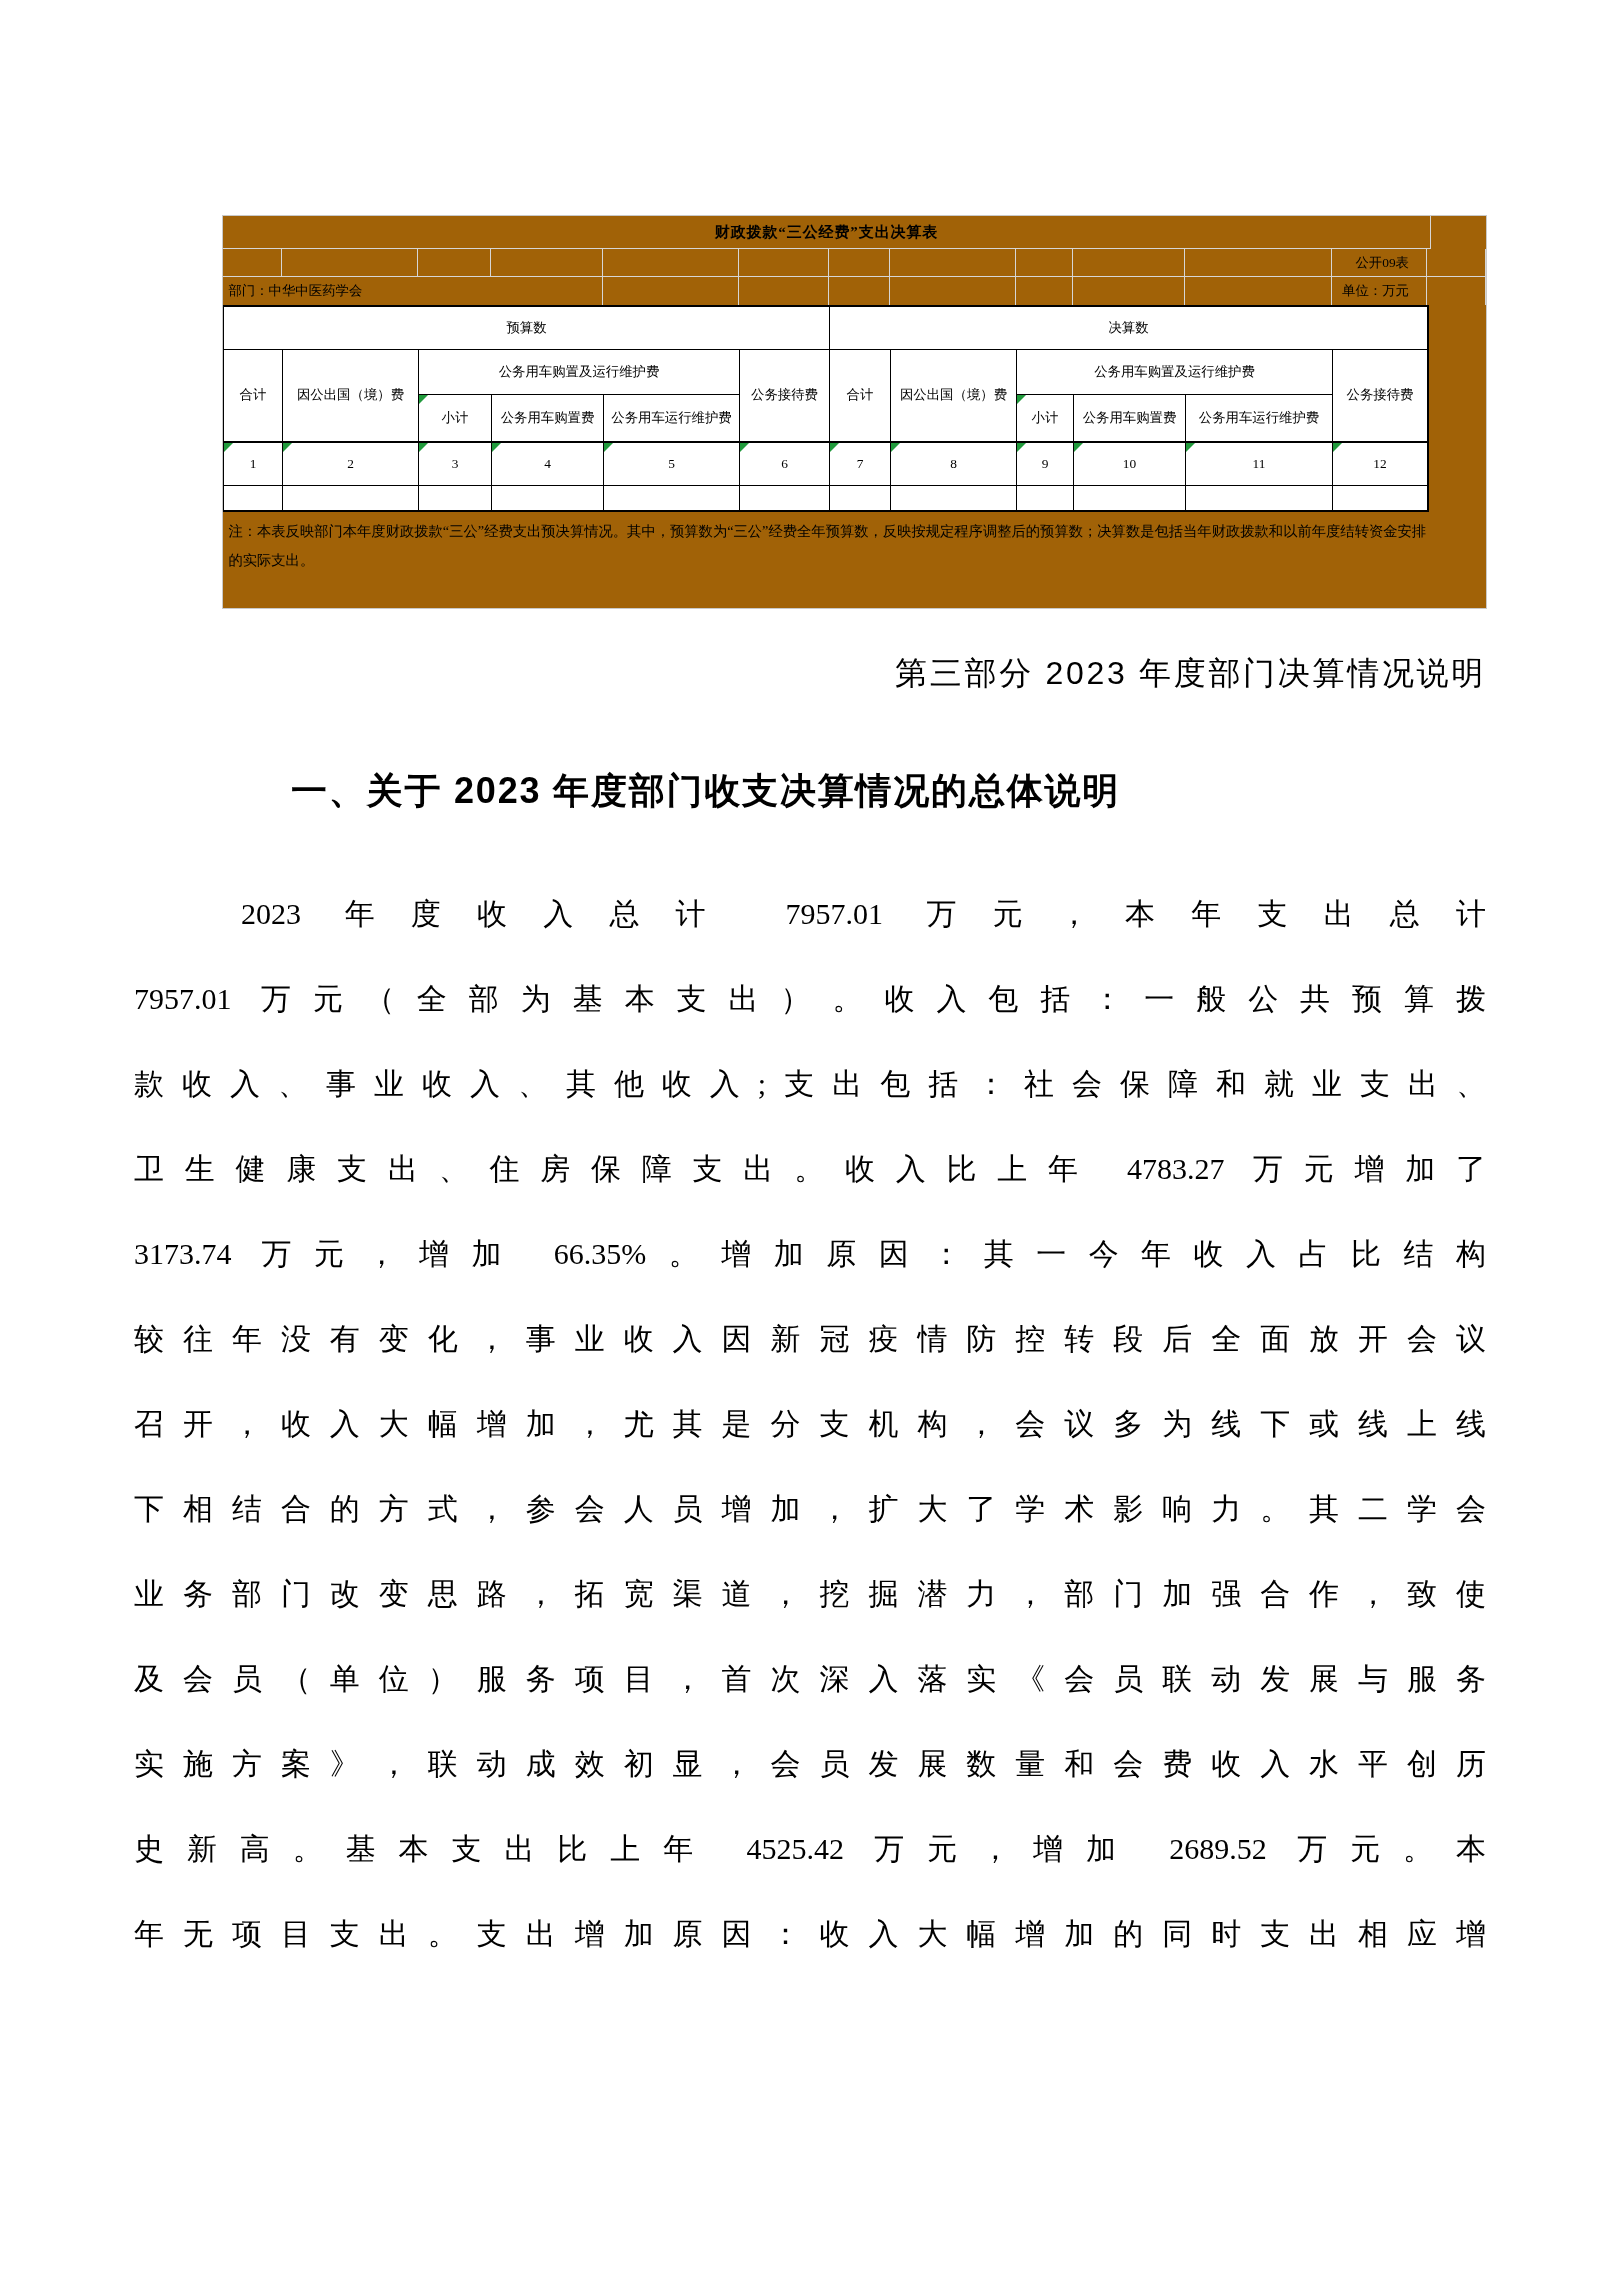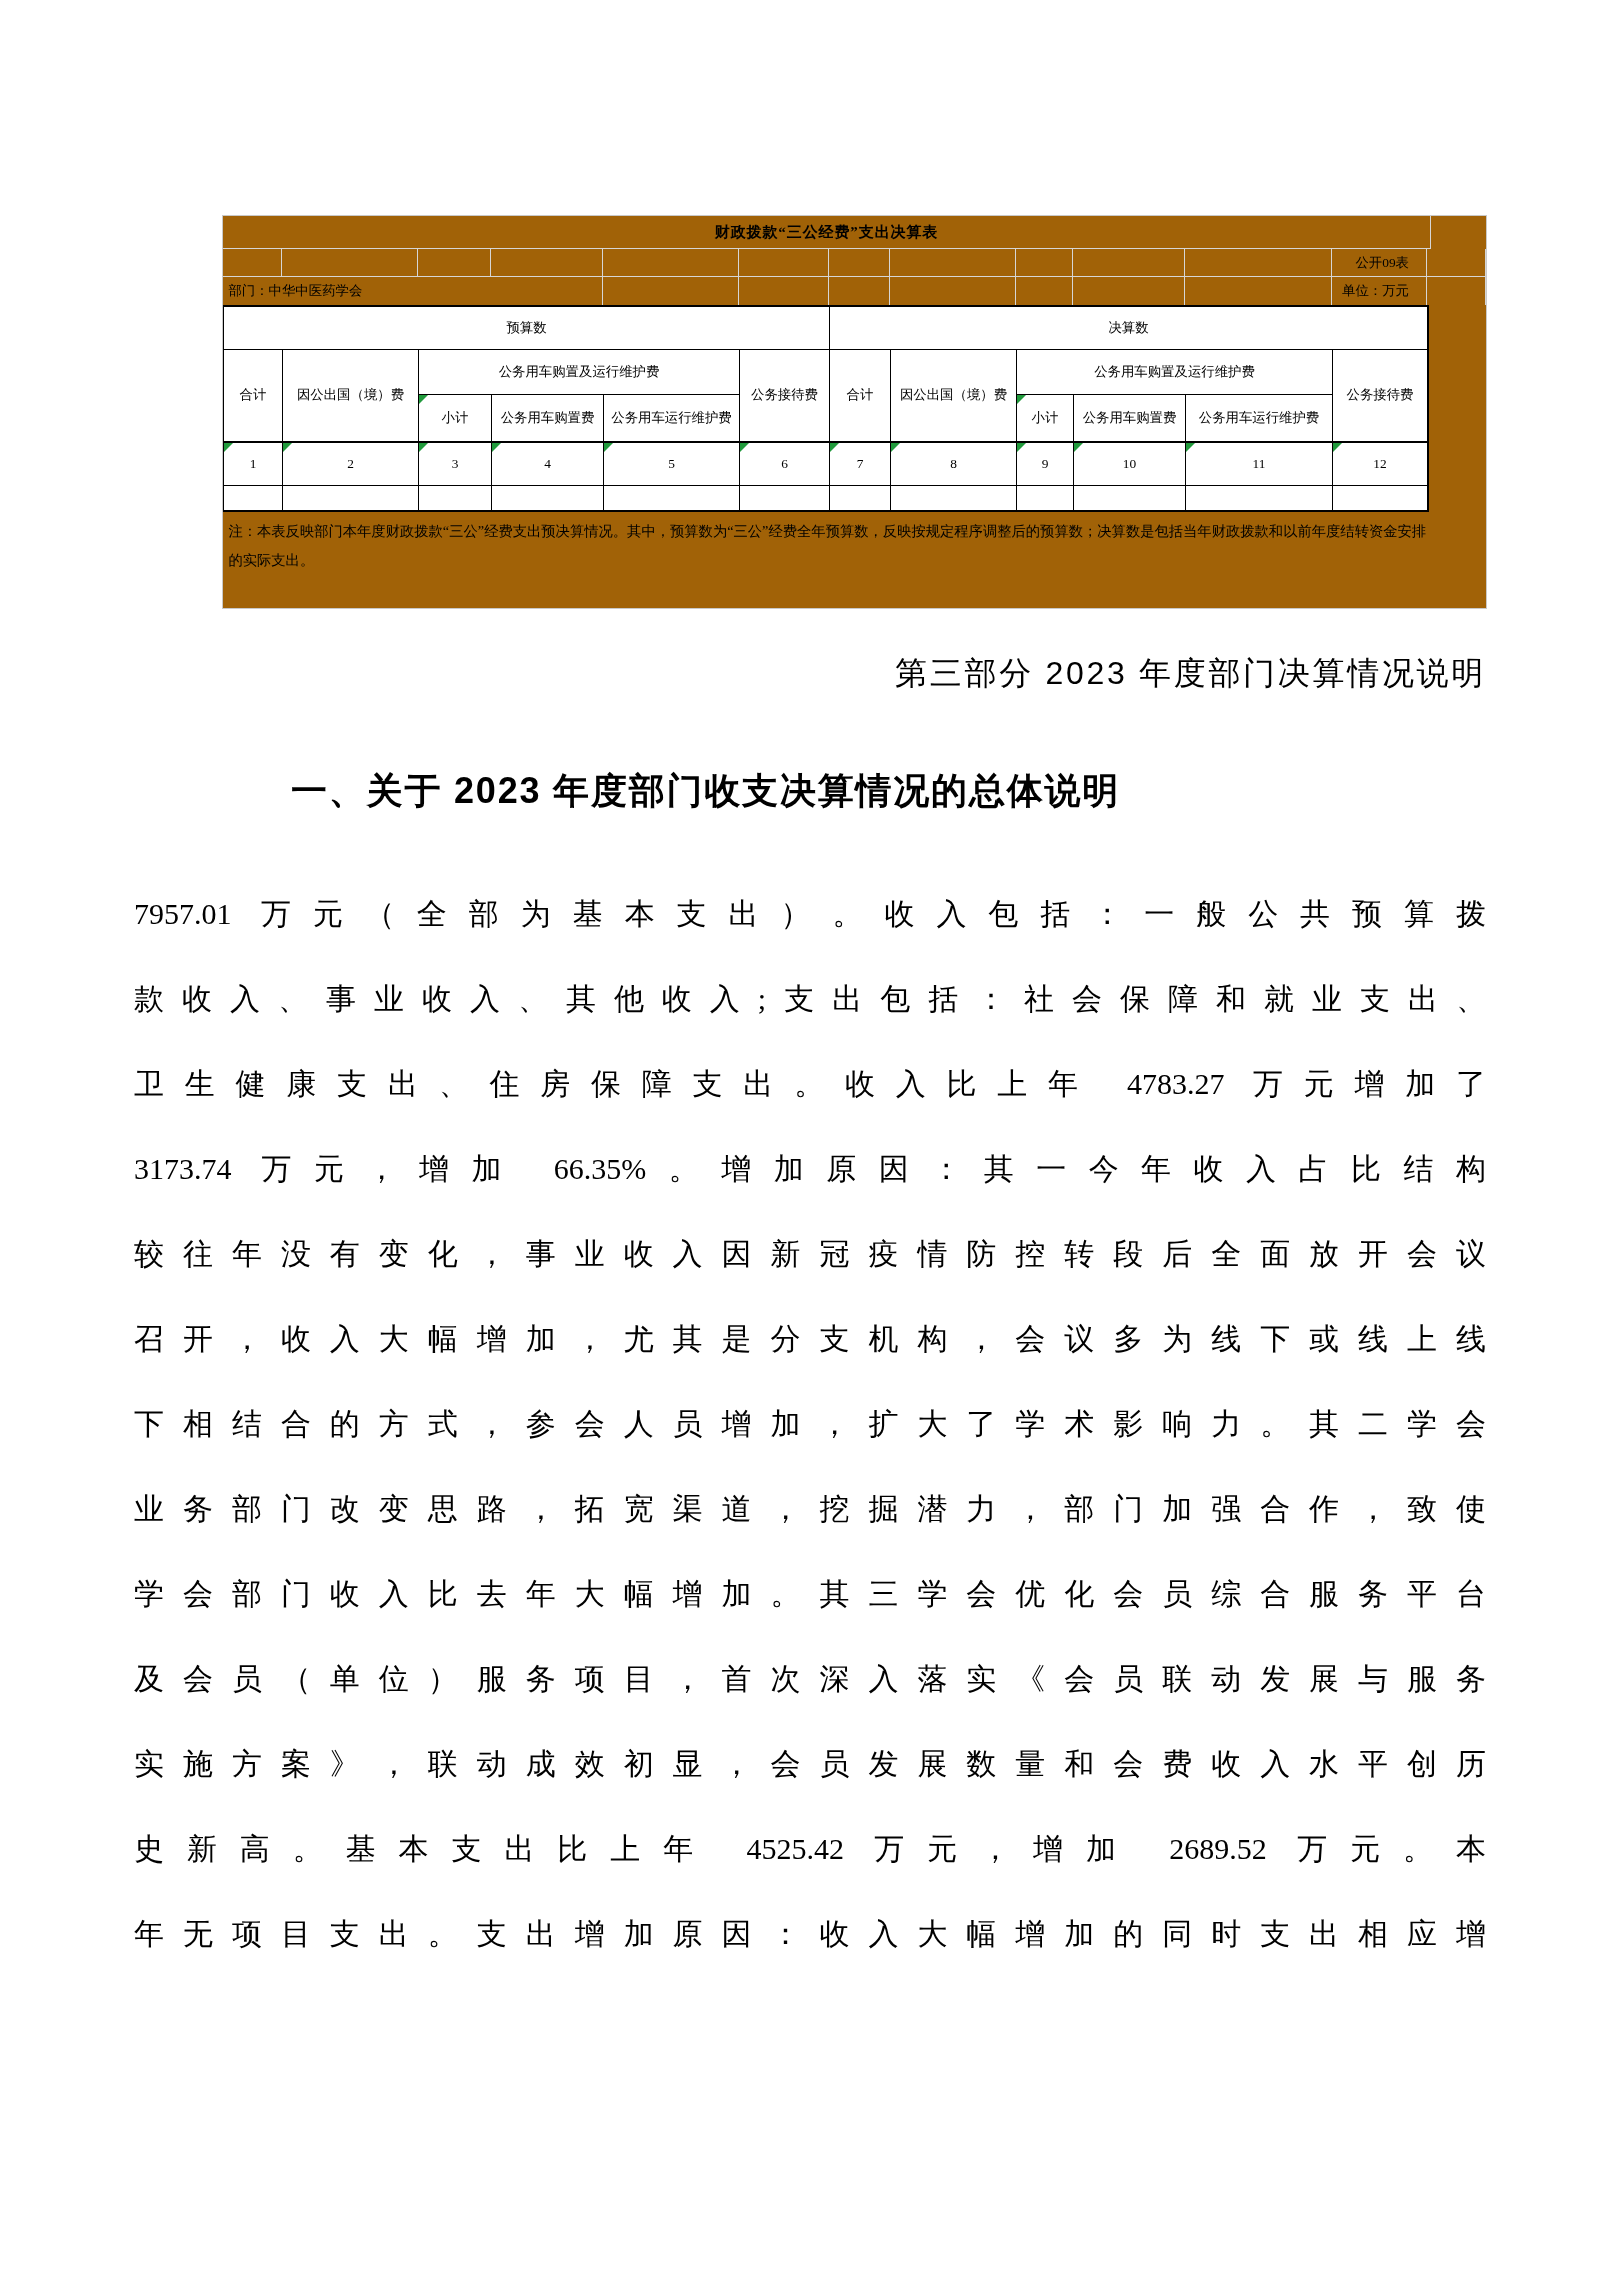--- a/index.html
+++ b/index.html
@@ -251,29 +251,29 @@
       <div class="cell r5"></div>
     </div>
 
     <div class="note">注：本表反映部门本年度财政拨款“三公”经费支出预决算情况。其中，预算数为“三公”经费全年预算数，反映按规定程序调整后的预算数；决算数是包括当年财政拨款和以前年度结转资金安排的实际支出。</div>
   </div>
 
   <div class="h1">第三部分 2023 年度部门决算情况说明</div>
   <div class="h2">一、关于 2023 年度部门收支决算情况的总体说明</div>
 
   <div class="body-text">
+      <div class="bline first">2023 年度收入总计 7957.01 万元，本年支出总计</div>
       <div class="bline">7957.01 万元（全部为基本支出）。收入包括：一般公共预算拨</div>
       <div class="bline">款收入、事业收入、其他收入;支出包括：社会保障和就业支出、</div>
       <div class="bline">卫生健康支出、住房保障支出。收入比上年 4783.27 万元增加了</div>
       <div class="bline">3173.74 万元，增加 66.35%。增加原因：其一今年收入占比结构</div>
       <div class="bline">较往年没有变化，事业收入因新冠疫情防控转段后全面放开会议</div>
       <div class="bline">召开，收入大幅增加，尤其是分支机构，会议多为线下或线上线</div>
       <div class="bline">下相结合的方式，参会人员增加，扩大了学术影响力。其二学会</div>
       <div class="bline">业务部门改变思路，拓宽渠道，挖掘潜力，部门加强合作，致使</div>
-      <div class="bline">学会部门收入比去年大幅增加。其三学会优化会员综合服务平台</div>
       <div class="bline">及会员（单位）服务项目，首次深入落实《会员联动发展与服务</div>
       <div class="bline">实施方案》，联动成效初显，会员发展数量和会费收入水平创历</div>
       <div class="bline">史新高。基本支出比上年 4525.42 万元，增加 2689.52 万元。本</div>
       <div class="bline">年无项目支出。支出增加原因：收入大幅增加的同时支出相应增</div>
     </div>
 
 </div>
 
 
 </body></html>

